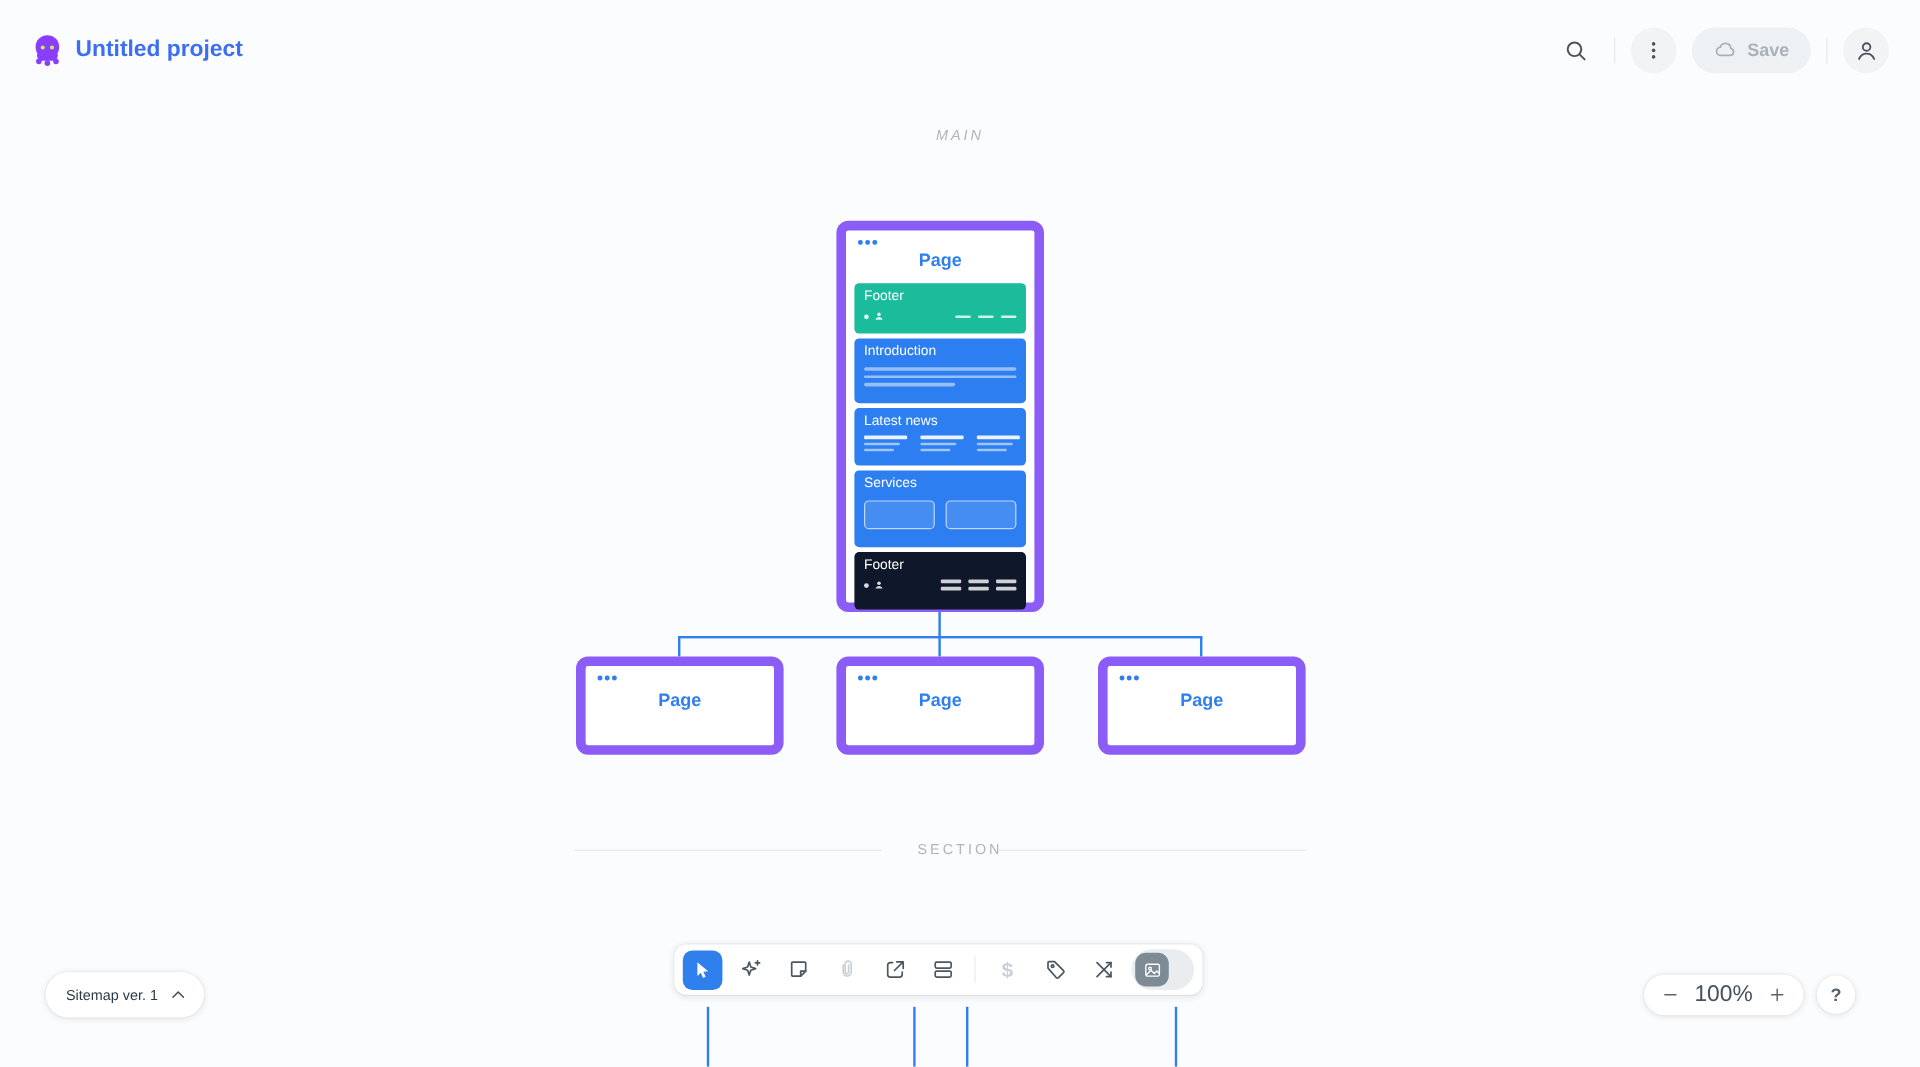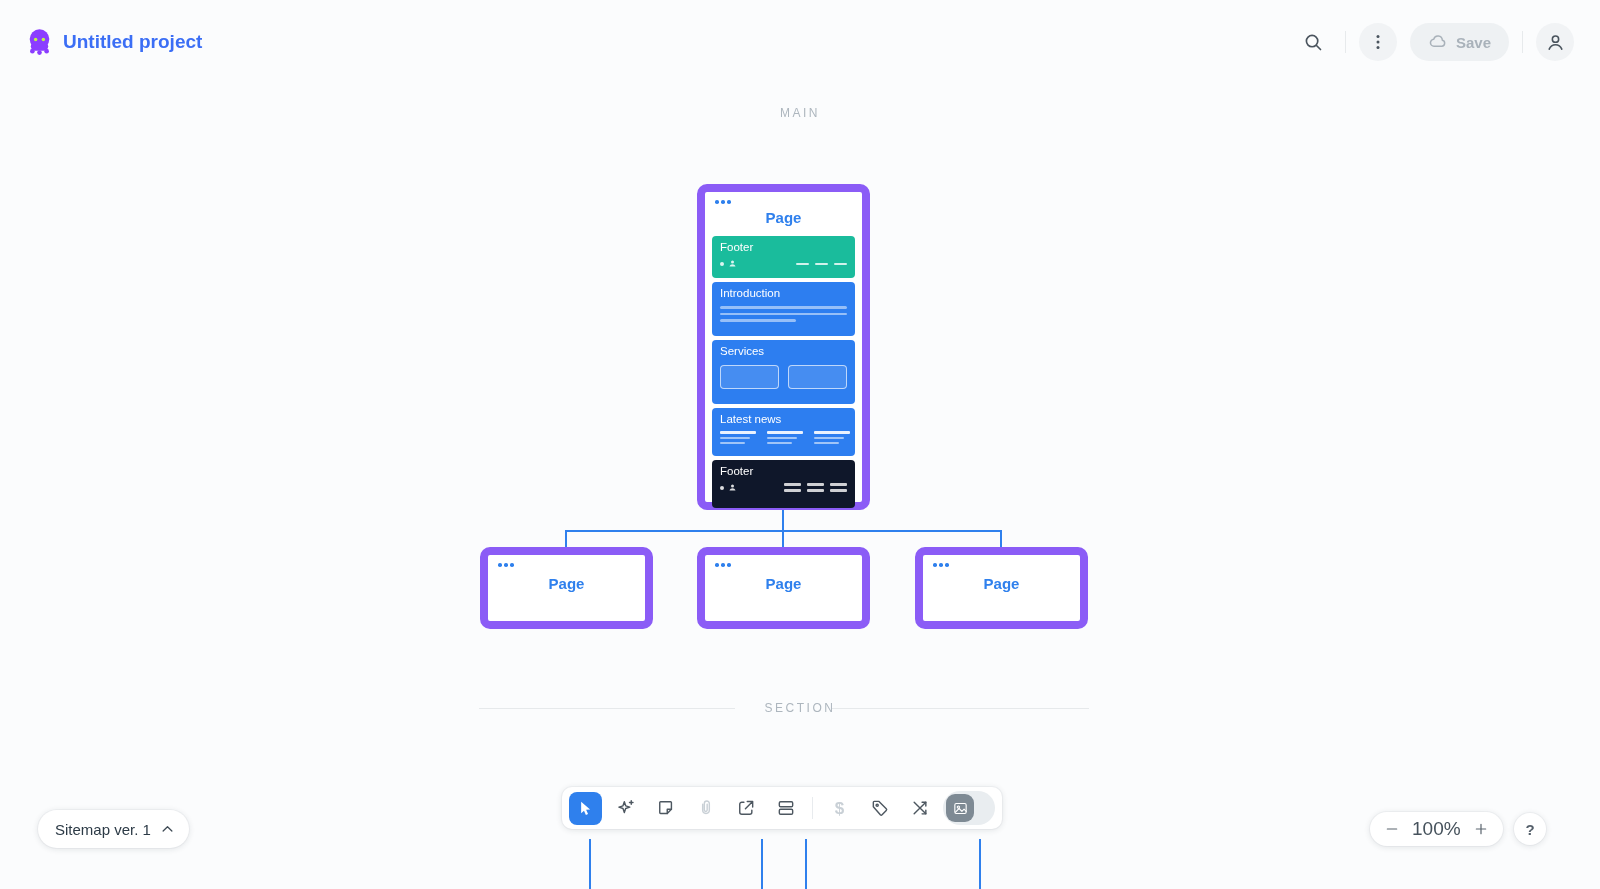--- a/index.html
+++ b/index.html
@@ -32,21 +32,21 @@
     display:flex; align-items:center; gap:8px; padding:0 18px;
     color:#a9b2ba; font-size:15px; font-weight:600; cursor:pointer;
     font-family:inherit;
   }
 
   
   .group-label {
     position:absolute; left:0; right:0; text-align:center;
     color:#adb6be; font-size:12px; letter-spacing:2.5px; font-weight:500;
   }
-  .main-label { top:106px; }
+  .main-label { top:106px;font-style:italic; }
   .section-label { top:701px; }
   .section-line { position:absolute; top:708px; height:1px; background:#e6e9eb; }
   .section-line.l { left:479px; width:256px; }
   .section-line.r { left:832px; width:257px; }
 
   
   .page-card {
     position:absolute; width:173px; background:#fff;
     border:8px solid #8b5cf6; border-radius:10px; cursor:pointer;
   }
@@ -137,21 +137,21 @@
     display:flex; align-items:center; justify-content:center;
   }
   .img-toggle .knob svg { stroke:#fff; fill:none; stroke-width:1.6; stroke-linecap:round; stroke-linejoin:round; }
 
   
   .pill-shadow { box-shadow:0 1px 6px rgba(25,39,52,.12), 0 0 0 1px rgba(25,39,52,.03); }
   .version {
     position:absolute; left:38px; top:810px; height:38px; border:none;
     border-radius:19px; background:#fff; cursor:pointer; z-index:30;
     display:flex; align-items:center; gap:9px; padding:0 14px 0 17px;
-    font-size:15px; color:#2c3a46; font-family:inherit;
+    font-size:12px; color:#2c3a46; font-family:inherit;
   }
   .zoom {
     position:absolute; left:1370px; top:812px; height:34px; border-radius:17px;
     background:#fff; display:flex; align-items:center; gap:8px; padding:0 10px; z-index:30;
   }
   .zoom-btn {
     width:24px; height:24px; border:none; background:transparent; cursor:pointer;
     display:flex; align-items:center; justify-content:center; padding:0;
   }
   .zoom-btn svg { stroke:#5a646e; stroke-width:1.8; stroke-linecap:round; }
@@ -256,47 +256,47 @@
 
       <div class="sec sec-intro" style="background: rgb(45, 126, 240);">
         <div class="sec-name">Introduction</div>
         <div class="lines">
             <i></i>
             <i></i>
             <i></i>
           </div>
       </div>
 
+      <div class="sec sec-news" style="background: rgb(45, 126, 240);">
+        <div class="sec-name">Latest news</div>
+        <div class="cols">
+          <span class="col">
+              <i></i>
+              <i></i>
+              <i></i>
+            </span>
+          <span class="col">
+              <i></i>
+              <i></i>
+              <i></i>
+            </span>
+          <span class="col">
+              <i></i>
+              <i></i>
+              <i></i>
+            </span>
+        </div>
+      </div>
+
       <div class="sec sec-services" style="background: rgb(45, 126, 240);">
         <div class="sec-name">Services</div>
         <div class="boxes">
             <i></i>
             <i></i>
           </div>
-      </div>
-
-      <div class="sec sec-news" style="background: rgb(45, 126, 240);">
-        <div class="sec-name">Latest news</div>
-        <div class="cols">
-          <span class="col">
-              <i></i>
-              <i></i>
-              <i></i>
-            </span>
-          <span class="col">
-              <i></i>
-              <i></i>
-              <i></i>
-            </span>
-          <span class="col">
-              <i></i>
-              <i></i>
-              <i></i>
-            </span>
-        </div>
       </div>
 
       <div class="sec sec-footer" style="background: #0f172a;">
         <div class="sec-name">Footer</div>
         <div class="hdr-row">
           <span class="mini-left">
             <span class="mini-dot"></span>
             <span style="display:flex;">
               <svg width="9" height="9" viewBox="0 0 24 24" fill="rgba(255,255,255,.85)">
                 <circle cx="12" cy="8" r="4"></circle>

